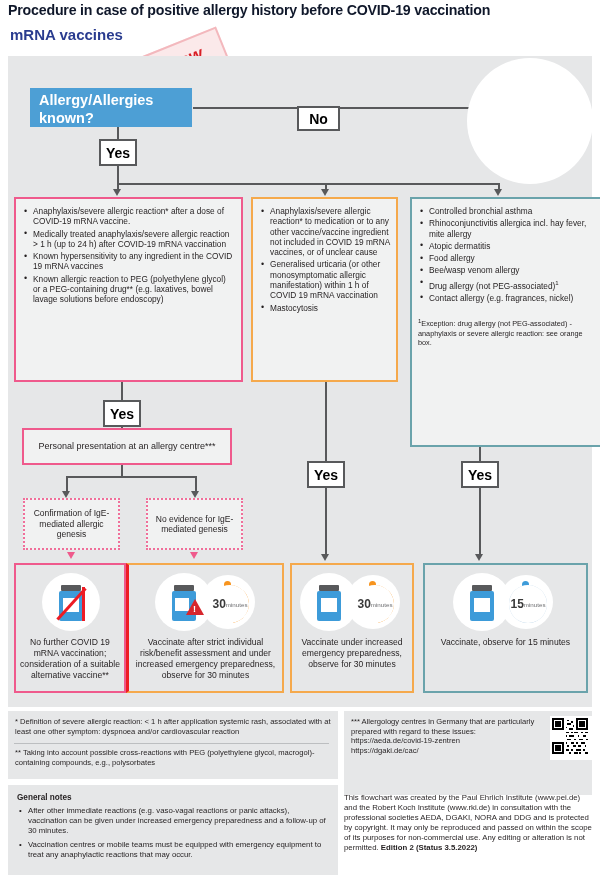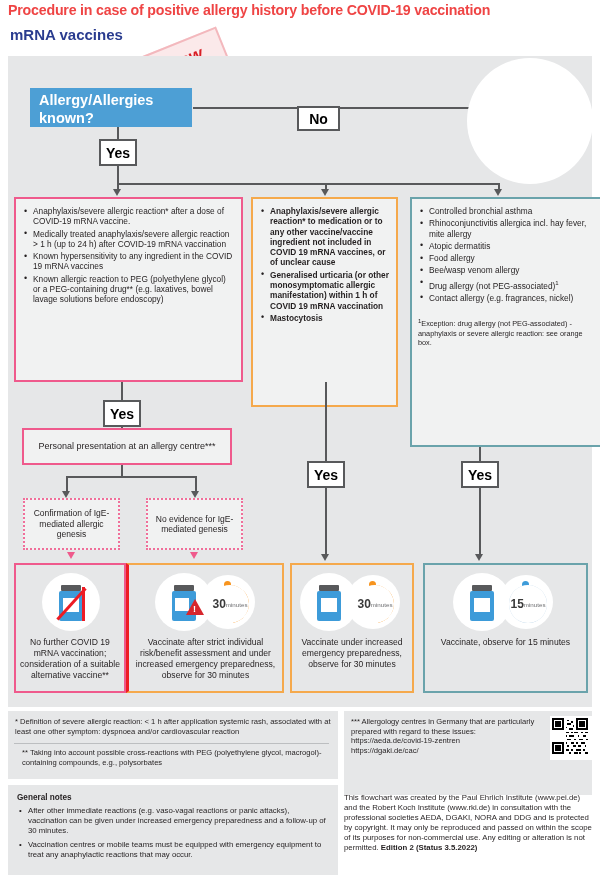--- a/index.html
+++ b/index.html
@@ -10,21 +10,21 @@
     color:#231f20;
     position:relative;
     overflow:hidden;
   }
   .page{position:relative;width:600px;height:879px;}
 
   
   .title{
     position:absolute;left:8px;top:2px;width:584px;
     font-size:14.2px;font-weight:bold;letter-spacing:-0.2px;
-    color:#ef4444;white-space:nowrap;
+    color:#0f172a;white-space:nowrap;
   }
   .subtitle{
     position:absolute;left:10px;top:26px;
     font-size:15px;font-weight:bold;color:#2a3c8f;
   }
   .new-badge{
     position:absolute;left:146px;top:40px;
     width:76px;height:34px;
     border:2px solid #f3b8bd;
     background:#fbe9ea;
@@ -83,21 +83,21 @@
     position:absolute;left:467px;top:58px;width:126px;height:126px;
     background:#ffffff;border-radius:63px;
   }
 
   
   .crit{
     position:absolute;background:#f1f2f2;box-sizing:border-box;
     padding:7px 6px 6px 4px;
   }
   .crit-pink{left:14px;top:197px;width:229px;height:185px;border:2.4px solid #ef5a8c;}
-  .crit-orange{left:251px;top:197px;width:147px;height:210px;border:2.4px solid #f5a94c;font-weight:bold;}
+  .crit-orange{left:251px;top:197px;width:147px;height:185px;border:2.4px solid #f5a94c;}
   .crit-teal{left:410px;top:197px;width:196px;height:250px;border:2.4px solid #6aa3ab;}
   .crit ul{margin:0;padding:0 0 0 13px;list-style:none;}
   .crit li{
     position:relative;font-size:8.3px;line-height:10.3px;margin-bottom:2px;
     color:#231f20;
   }
   .crit li:before{
     content:"\2022";position:absolute;left:-9px;top:-0.5px;font-size:9px;color:#231f20;
   }
   .crit-note{
@@ -349,21 +349,21 @@
         <span class="tu">minutes</span>
       </div>
     </div>
     <div class="act-text">Vaccinate, observe for 15 minutes</div>
   </div>
 
   <div class="fn fn-l">
     <div>* Definition of severe allergic reaction: &lt; 1 h after application systemic rash, associated with at least one other symptom: dyspnoea and/or cardiovascular reaction</div>
   </div>
   <div class="fn-div"></div>
-  <div style="position:absolute;left:15px;top:748px;width:318px;font-size:7.6px;line-height:9.6px;color:#231f20;margin-left:7px;">** Taking into account possible cross-reactions with PEG (polyethylene glycol, macrogol)-containing compounds, e.g., polysorbates</div>
+  <div style="position:absolute;left:15px;top:748px;width:318px;font-size:7.6px;line-height:9.6px;color:#231f20;">** Taking into account possible cross-reactions with PEG (polyethylene glycol, macrogol)-containing compounds, e.g., polysorbates</div>
 
   <div class="fn fn-r">
     <div style="width:190px;">*** Allergology centres in Germany that are particularly prepared with regard to these issues:</div>
     <div style="width:190px;">https://aeda.de/covid-19-zentren</div>
     <div style="width:190px;">https://dgaki.de/cac/</div>
   </div>
   <div class="qr">
     <svg width="36" height="36" viewBox="0 0 21 21" shape-rendering="crispEdges">
       <rect width="21" height="21" fill="#fff"></rect>
       <g fill="#000">

